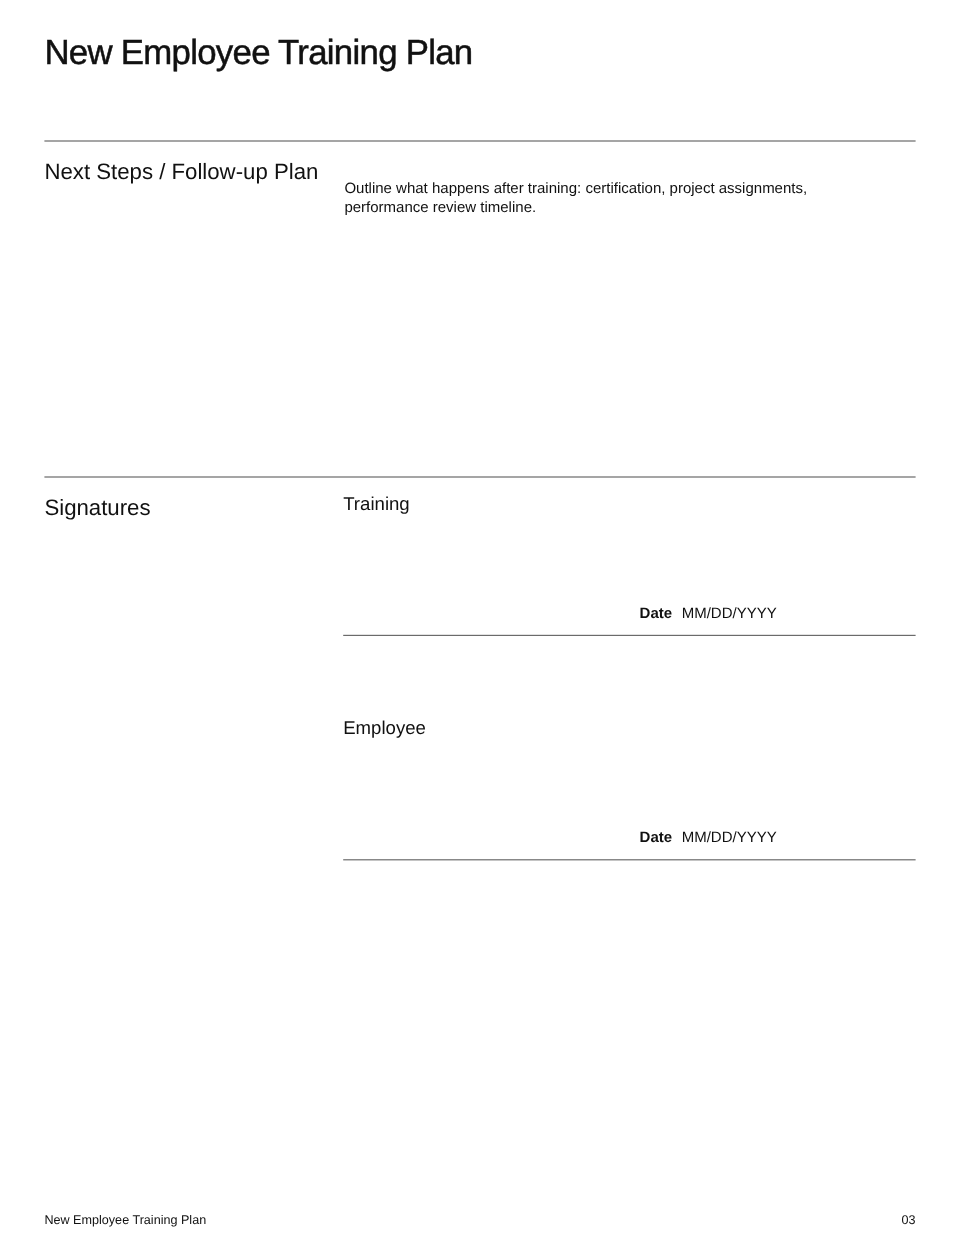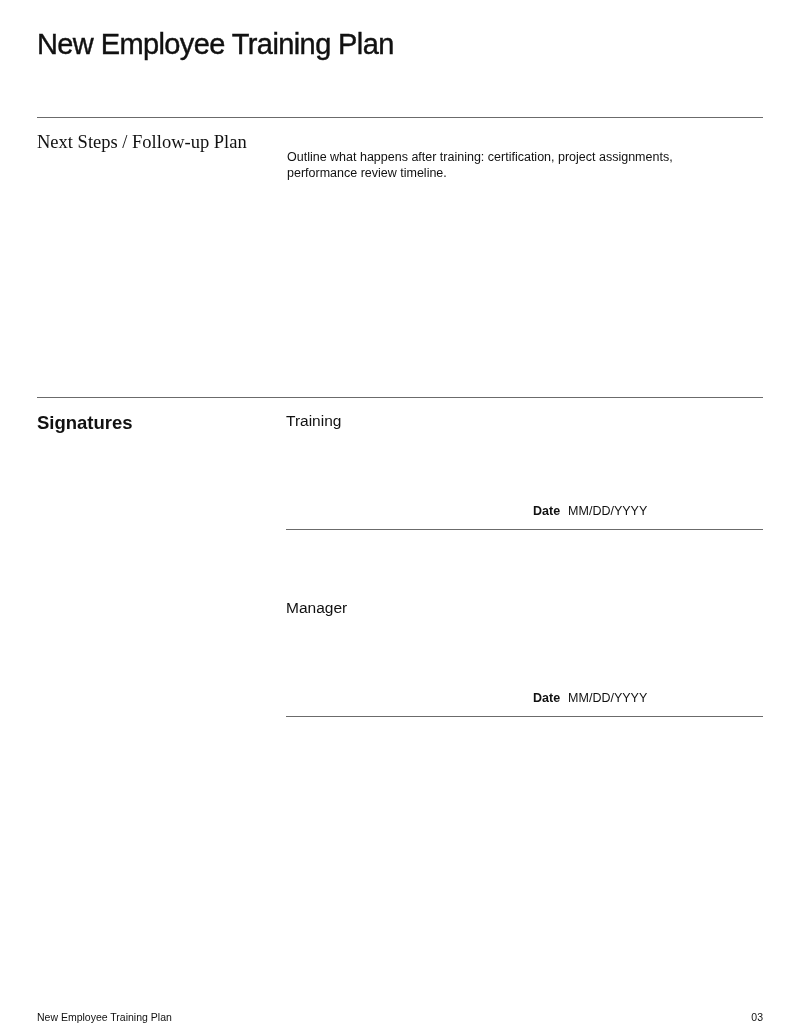--- a/index.html
+++ b/index.html
@@ -16,33 +16,33 @@
   .footer-left { position: absolute; left: 37px; top: 1011px; font-size: 10.5px; color: #111; }
   .footer-right { position: absolute; right: 37px; top: 1011px; font-size: 10.5px; color: #111; }
 </style>
 </head>
 <body>
 
 <h1 class="title">New Employee Training Plan</h1>
 
 <div class="rule" style="left:37px; top:117px; width:726px;"></div>
 
-<div class="sec-label" style="top:132px;font-family:Liberation Serif, serif;">Next Steps / Follow-up Plan</div>
+<div class="sec-label" style="top:132px;">Next Steps / Follow-up Plan</div>
 <div class="desc">Outline what happens after training: certification, project assignments, performance review timeline.</div>
 
 <div class="rule" style="left:37px; top:397px; width:726px;"></div>
 
-<div class="sec-label" style="top:412px;font-weight:bold;">Signatures</div>
+<div class="sec-label" style="top:412px;">Signatures</div>
 
 <div class="sig-role" style="top:412px;">Training</div>
 <div class="date-row" style="top:504px;">
   <span class="lbl">Date</span><span>MM/DD/YYYY</span>
 </div>
 <div class="rule" style="left:286px; top:529px; width:477px;"></div>
 
-<div class="sig-role" style="top:599px;">Manager</div>
+<div class="sig-role" style="top:599px;">Employee</div>
 <div class="date-row" style="top:691px;">
   <span class="lbl">Date</span><span>MM/DD/YYYY</span>
 </div>
 <div class="rule" style="left:286px; top:716px; width:477px;"></div>
 
 <div class="footer-left">New Employee Training Plan</div>
 <div class="footer-right">03</div>
 
 </body></html>

